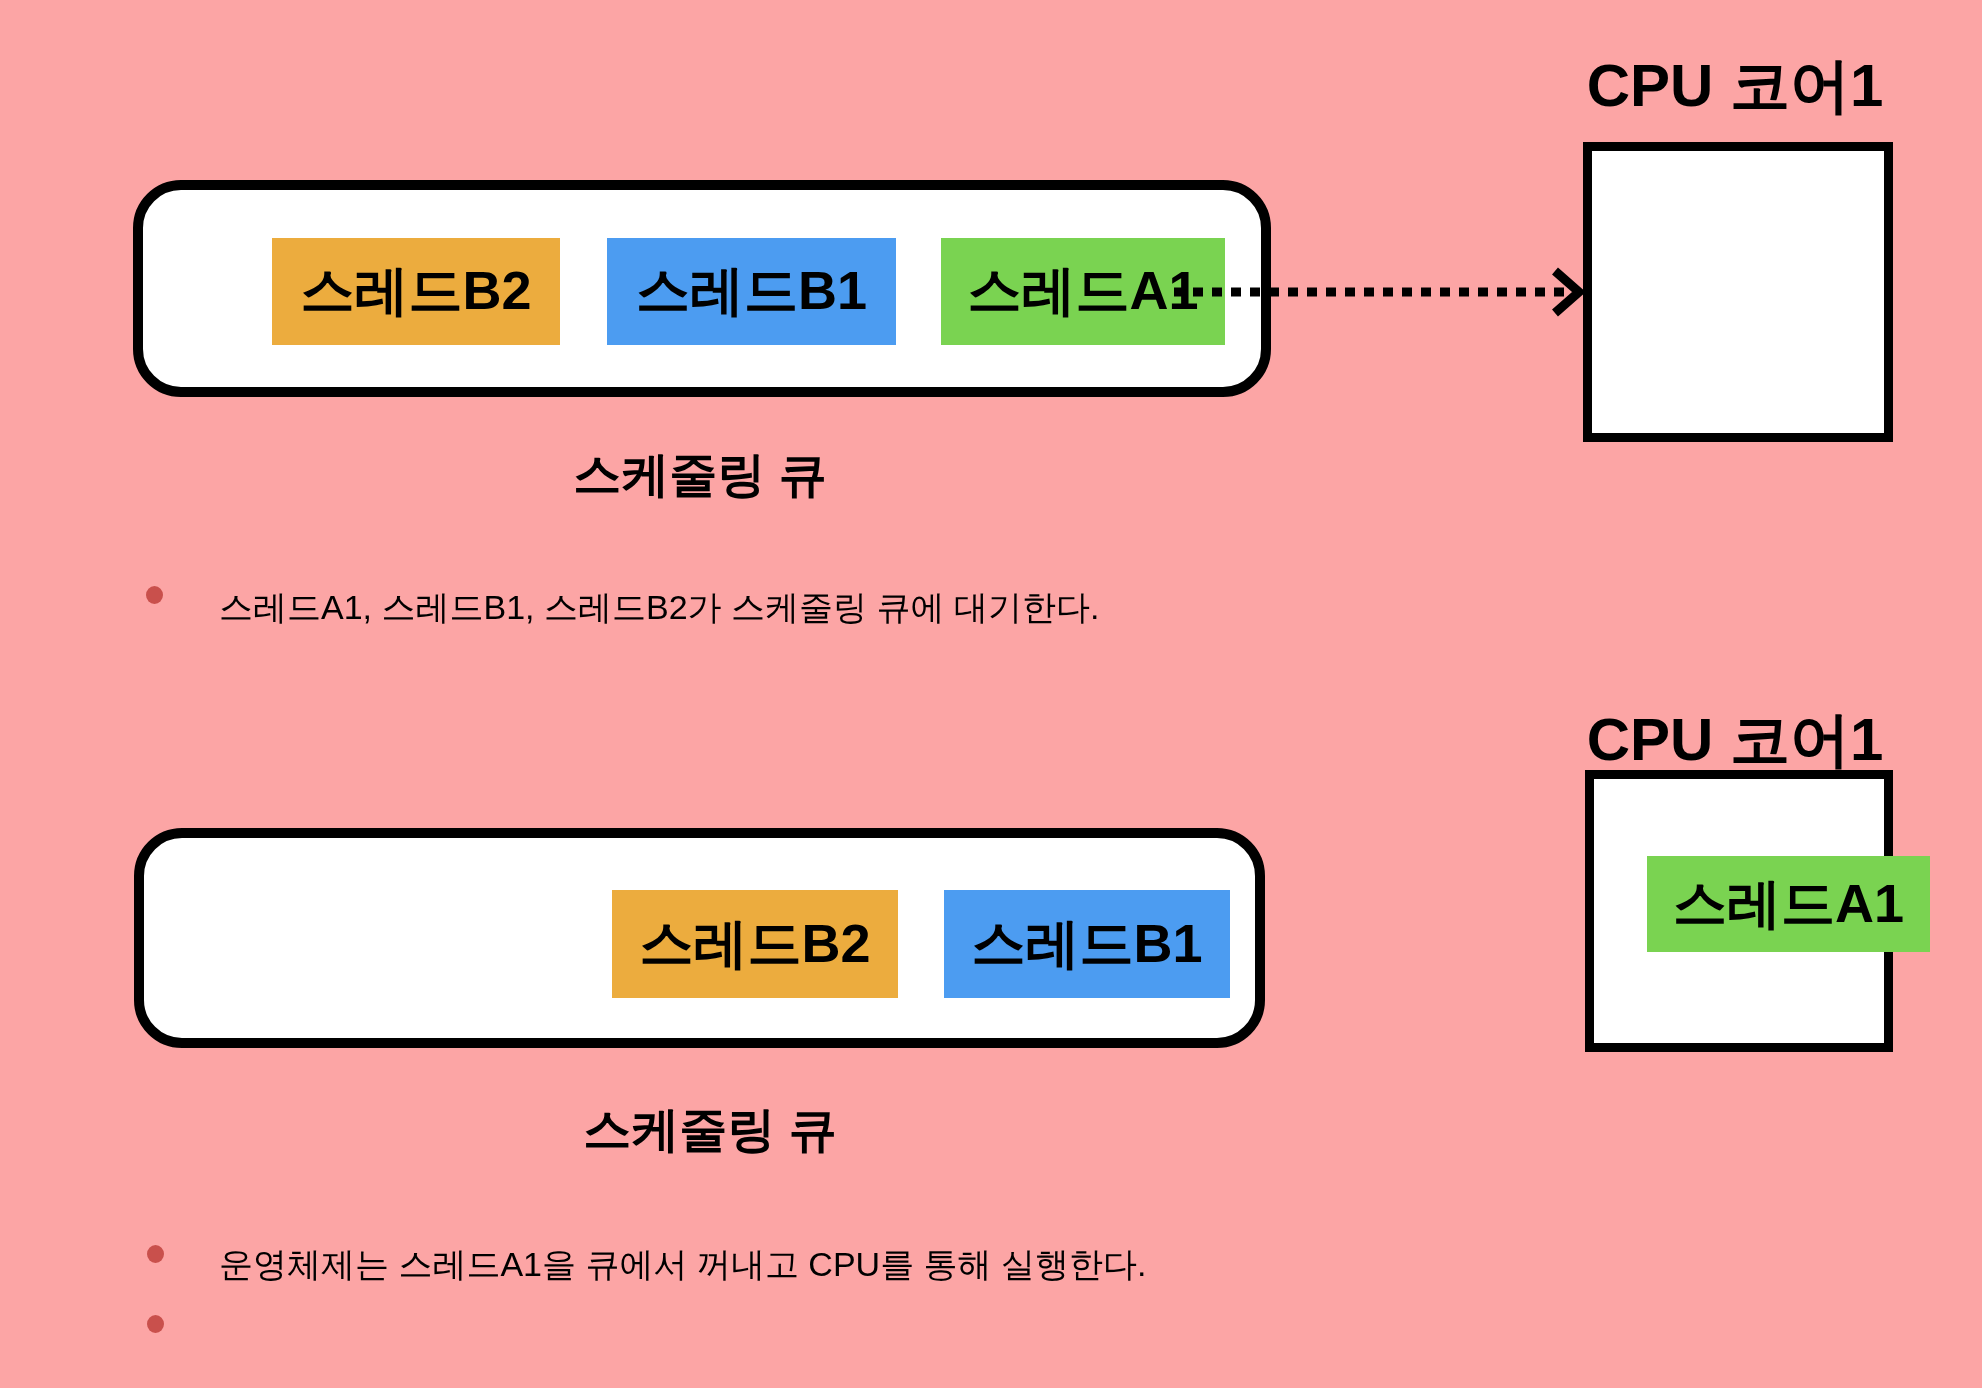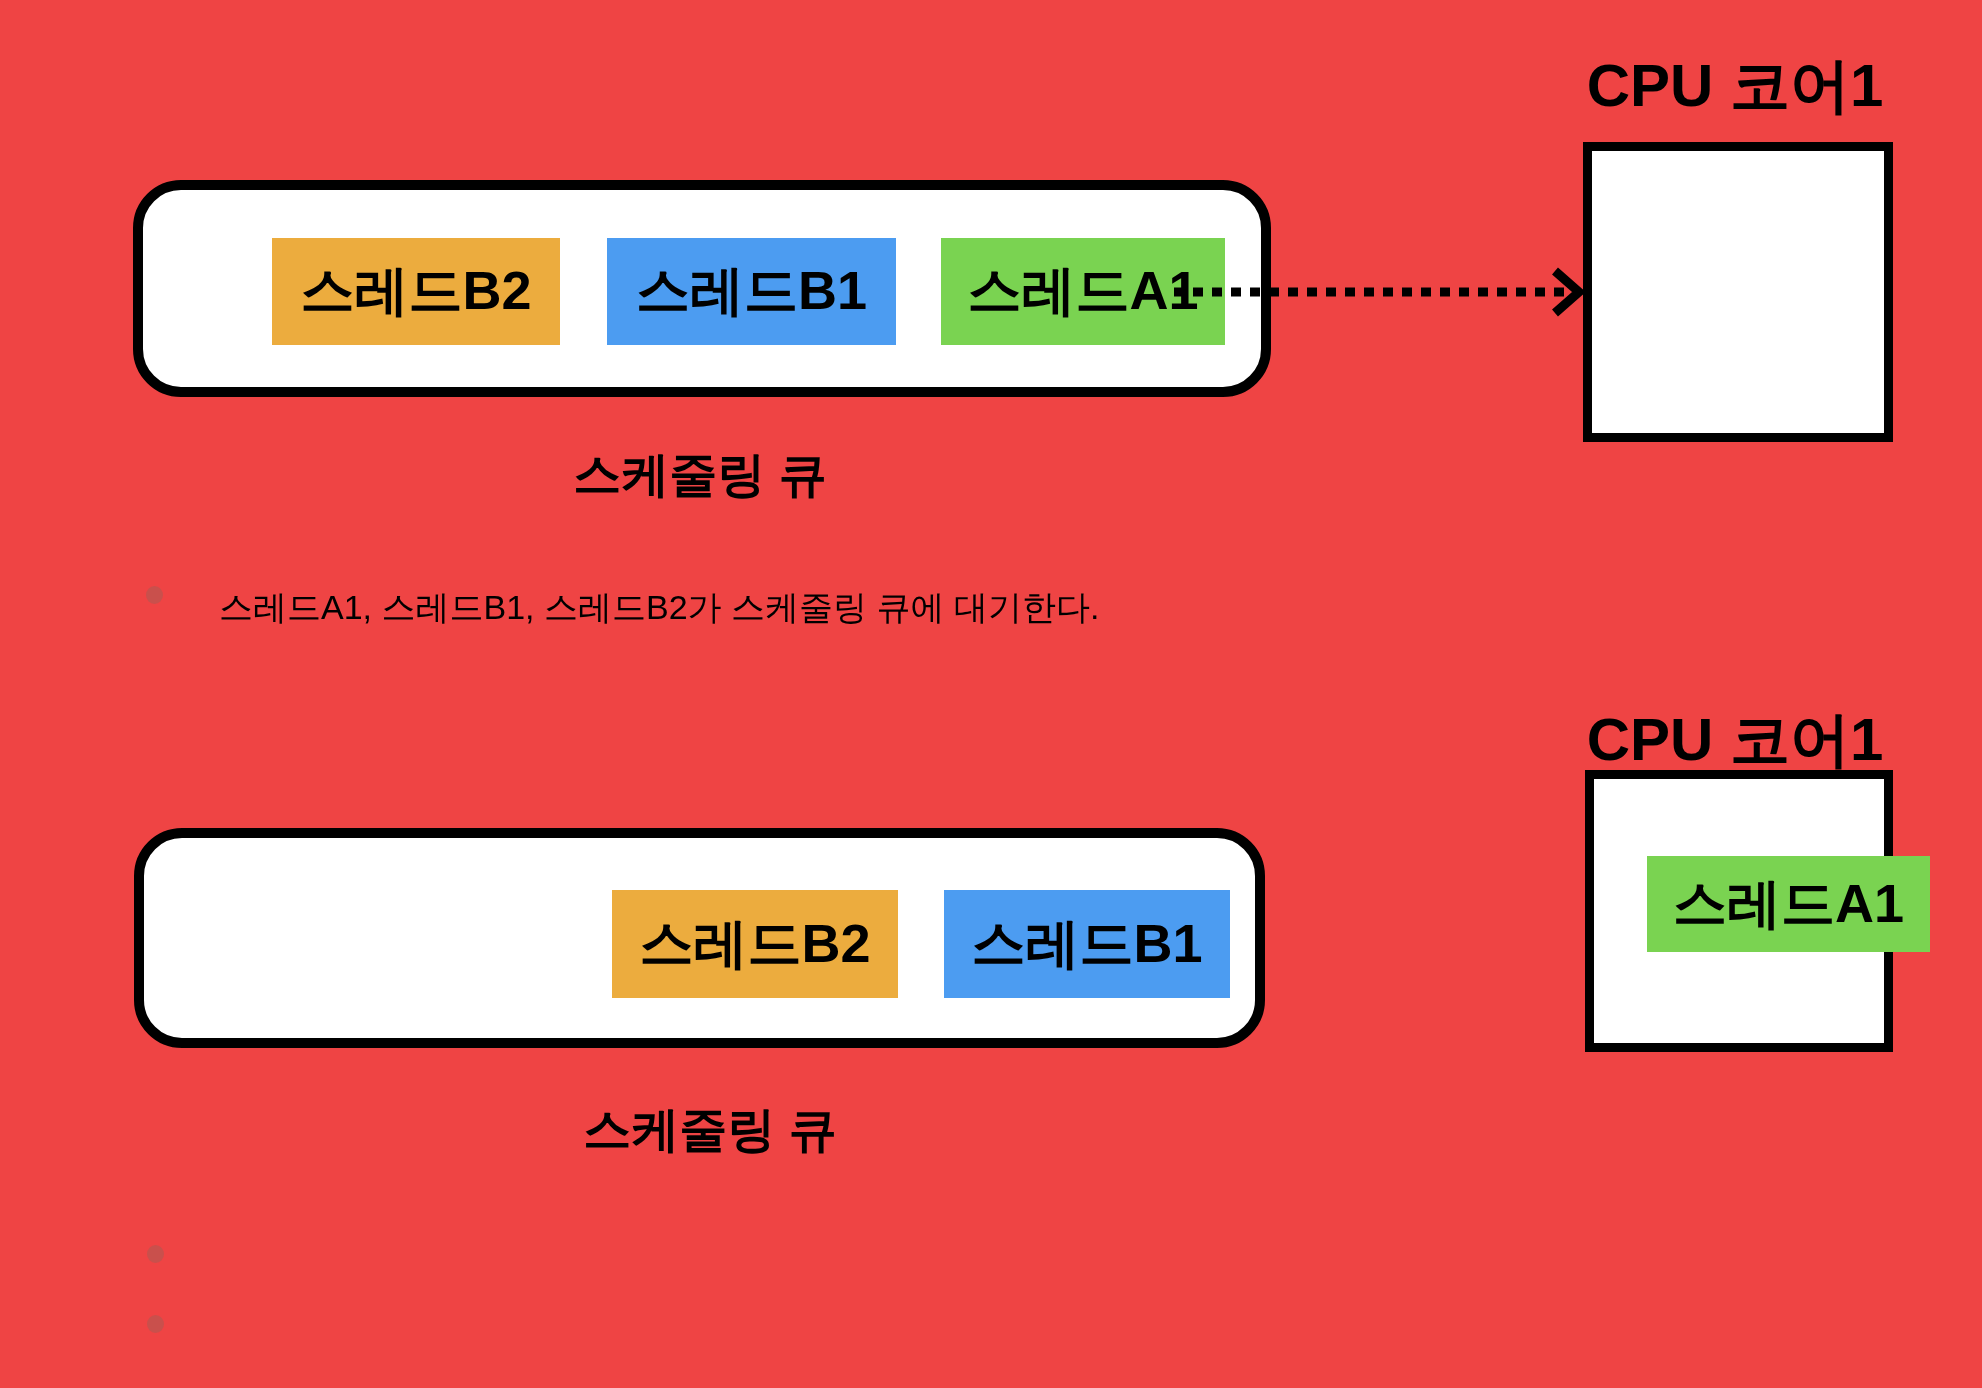--- a/index.html
+++ b/index.html
@@ -1,19 +1,19 @@
 <!DOCTYPE html>
 <html><head>
 <meta charset="utf-8">
 <style>
   html,body { margin:0; padding:0; background:#ffffff; }
   .stage {
     position:relative;
     width:1982px; height:1388px;
-    background:#ef4444;
+    background:#fca5a5;
     font-family:"Liberation Sans", sans-serif;
     color:#000;
     overflow:hidden;
   }
   .panel { position:absolute; left:0; top:0; width:100%; height:100%; }
   .abs { position:absolute; }
 
   .cpu-title {
     font-size:60px; font-weight:800; text-align:center;
     white-space:nowrap;
@@ -76,18 +76,19 @@
 
     <div class="abs queue" style="left:134px; top:828px; width:1131px; height:220px;"></div>
 
     <div class="abs thread" style="left: 564px; top: 890px; width: 286px; height: 108px; background-color: rgb(236, 172, 62);">스레드B2</div>
 
     <div class="abs thread" style="left: 896px; top: 890px; width: 286px; height: 108px; background-color: rgb(76, 156, 241);">스레드B1</div>
 
     <div class="abs queue-label" style="left:439px; top:1098px; width:542px;">스케줄링 큐</div>
 
     <div class="abs bullet-dot" style="left: 147px; top: 1245px; background-color: rgb(201, 80, 76);"></div>
+    <div class="abs bullet-text" style="left:219px; top:1234px;">운영체제는 스레드A1을 큐에서 꺼내고 CPU를 통해 실행한다.</div>
 
     <div class="abs bullet-dot" style="left: 147px; top: 1315px; background-color: rgb(201, 80, 76);"></div>
 
   </section>
 
 </div>
 
 </body></html>

